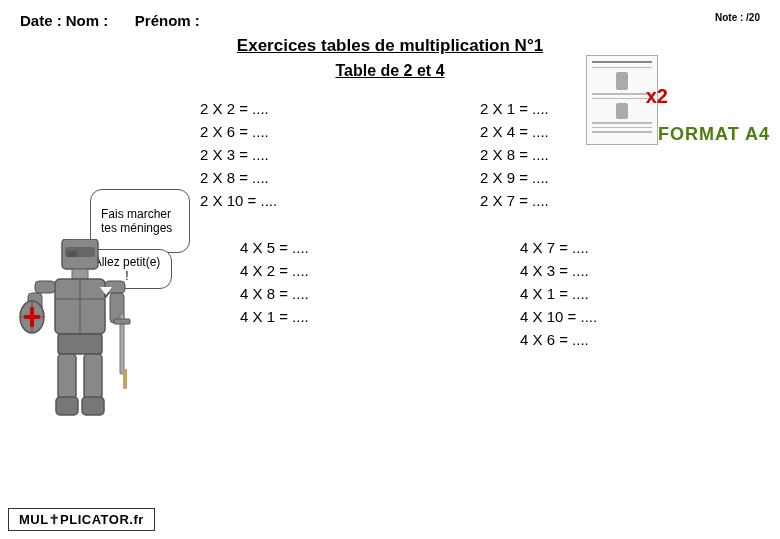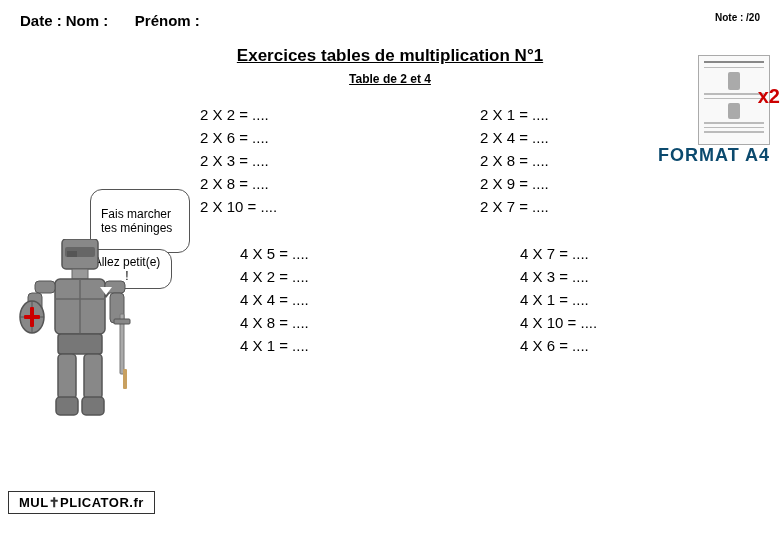--- a/index.html
+++ b/index.html
@@ -29,32 +29,32 @@
       font-weight: bold;
     }
 
     .label-bold {
       font-weight: bold;
       font-size: 15px;
     }
 
     .title-section {
       text-align: center;
-      margin-top: 12px;
+      margin-top: 2px;
     }
 
     .main-title {
       font-size: 17px;
       font-weight: bold;
       text-decoration: underline;
       margin-bottom: 6px;
     }
 
     .sub-title {
-      font-size: 12px;
+      font-size: 16px;
       font-weight: bold;
       text-decoration: underline;
     }
 
     .exercises-section {
       display: flex;
       margin-top: 20px;
       padding-left: 200px;
     }
 
@@ -159,42 +159,42 @@
       position: absolute;
       bottom: 40px;
       left: 0;
       width: 140px;
       height: 230px;
     }
 
     
     .logo-bar {
       position: absolute;
-      bottom: 25px;
+      bottom: 8px;
       left: 8px;
       border: 1.5px solid #333;
       padding: 3px 10px;
       font-size: 13px;
       font-weight: bold;
       letter-spacing: 0.5px;
       background: white;
     }
 
     .logo-cross {
       color: #333;
       font-weight: 900;
     }
 
     
     .format-badge {
       position: absolute;
       top: 55px;
       right: 10px;
       display: flex;
-      flex-direction: column;
+      flex-direction: row;
       align-items: flex-end;
     }
 
     .format-thumbnail {
       width: 72px;
       height: 90px;
       border: 1.5px solid #aaa;
       background: #f9f9f9;
       position: relative;
       display: flex;
@@ -218,21 +218,21 @@
       position: absolute;
       right: -10px;
       top: 30px;
       color: #cc0000;
       font-size: 20px;
       font-weight: 900;
       font-family: Arial Black, sans-serif;
     }
 
     .format-label {
-      color: #0c4a6e;
+      color: #4d7c0f;
       font-size: 18px;
       font-weight: 900;
       font-family: Arial Black, sans-serif;
       letter-spacing: 1px;
     }
 
     .header-row {
       display: flex;
       align-items: baseline;
       gap: 0;
@@ -281,21 +281,20 @@
     <div class="exercise-line">2 X 8 = ....</div>
     <div class="exercise-line">2 X 9 = ....</div>
     <div class="exercise-line">2 X 7 = ....</div>
   </div>
 </div>
 
 <div class="section2">
   <div class="col">
     <div class="exercise-line">4 X 5 = ....</div>
     <div class="exercise-line">4 X 2 = ....</div>
-    <div class="exercise-line">4 X 4 = ....</div>
     <div class="exercise-line">4 X 8 = ....</div>
     <div class="exercise-line">4 X 1 = ....</div>
   </div>
   <div class="col col2">
     <div class="exercise-line">4 X 7 = ....</div>
     <div class="exercise-line">4 X 3 = ....</div>
     <div class="exercise-line">4 X 1 = ....</div>
     <div class="exercise-line">4 X 10 = ....</div>
     <div class="exercise-line">4 X 6 = ....</div>
   </div>

